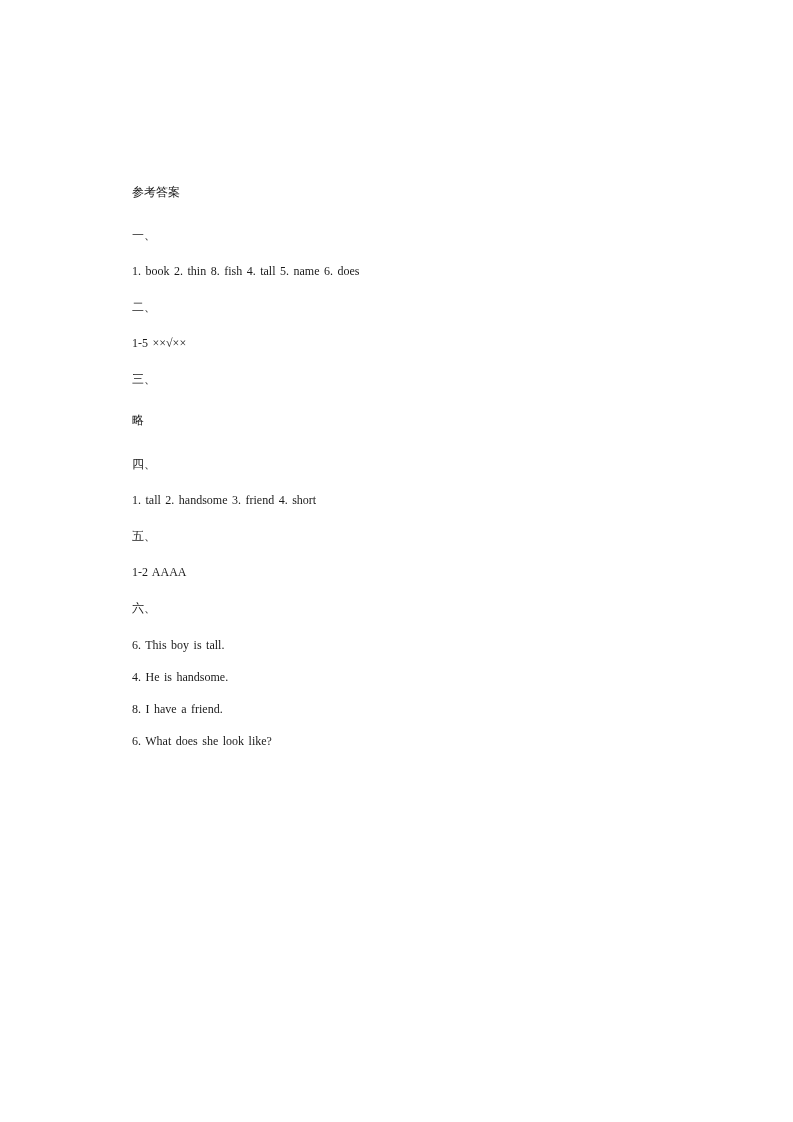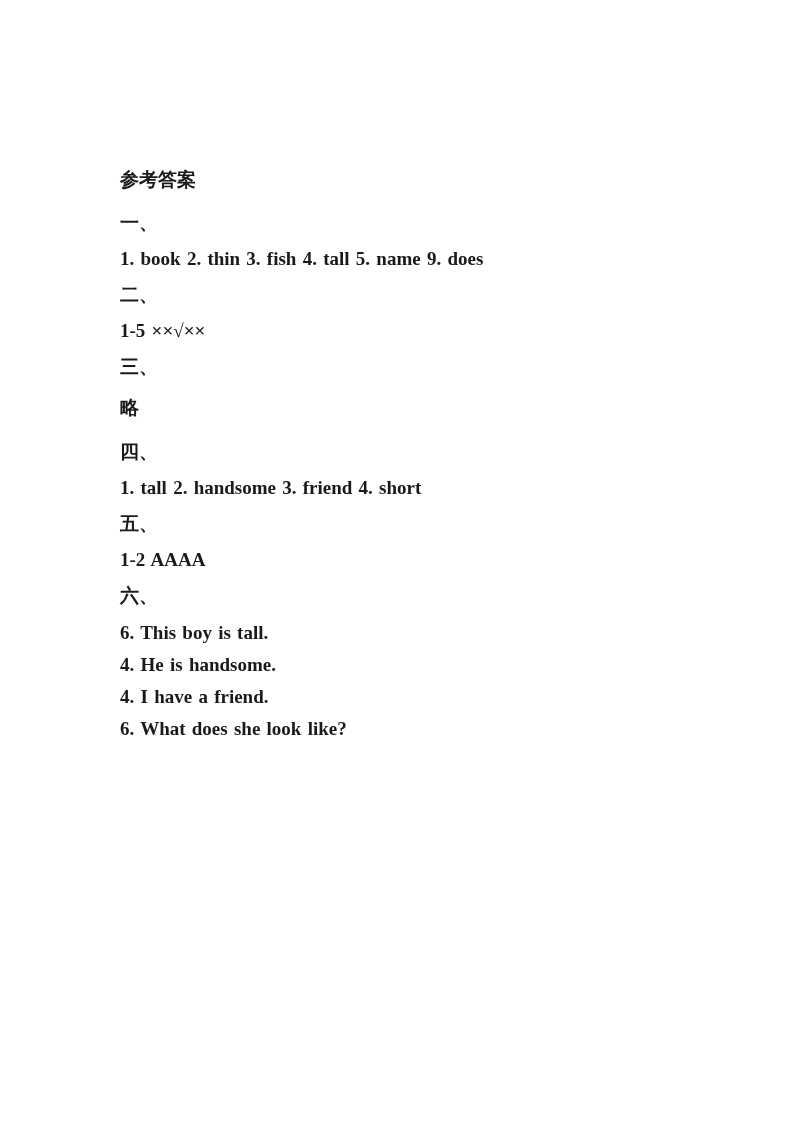--- a/index.html
+++ b/index.html
@@ -14,55 +14,54 @@
     font-family: "Liberation Serif", "DejaVu Serif", serif;
     overflow: hidden;
   }
   .doc {
     box-sizing: border-box;
     width: 793px;
     height: 1122px;
     padding: 170px 60px 0 120px;
   }
   .doc p {
-    margin: 0;
-    font-size: 19px;
+    margin: 12px;
+    font-size: 12px;
     line-height: 20px;
     white-space: pre;
-    font-weight: bold;
   }
   .title   { font-size: 18px; margin-bottom: 23px !important; }
   .mb16    { margin-bottom: 16px !important; }
   .mb17    { margin-bottom: 17px !important; }
   .mb21    { margin-bottom: 21px !important; }
   .mb24    { margin-bottom: 24px !important; }
   .mb12    { margin-bottom: 12px !important; }
   .ans     { word-spacing: 1.5px; }
 </style>
 </head>
 <body>
 
 <div class="doc">
 
   <p class="title">参考答案</p>
 
   <p class="mb16">一、</p>
-  <p class="mb16 ans">1. book 2. thin 3. fish 4. tall 5. name 9. does</p>
+  <p class="mb16 ans">1. book 2. thin 8. fish 4. tall 5. name 6. does</p>
 
   <p class="mb16">二、</p>
   <p class="mb16 ans">1-5 ××√××</p>
 
   <p class="mb21">三、</p>
   <p class="mb24 ans">略</p>
 
   <p class="mb16">四、</p>
   <p class="mb16 ans">1. tall 2. handsome 3. friend 4. short</p>
 
   <p class="mb16">五、</p>
   <p class="mb16 ans">1-2 AAAA</p>
 
   <p class="mb17">六、</p>
   <p class="mb12 ans">6. This boy is tall.</p>
   <p class="mb12 ans">4. He is handsome.</p>
-  <p class="mb12 ans">4. I have a friend.</p>
+  <p class="mb12 ans">8. I have a friend.</p>
   <p class="mb12 ans">6. What does she look like?</p>
 
 </div>
 
 </body></html>

